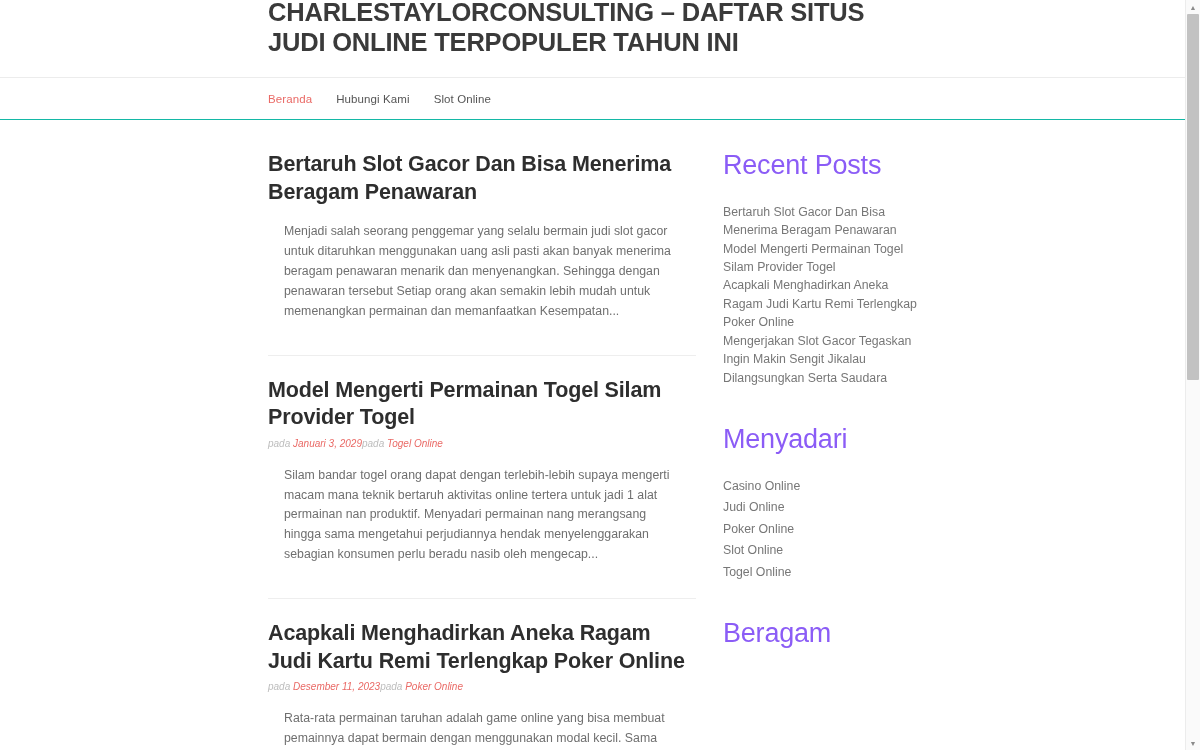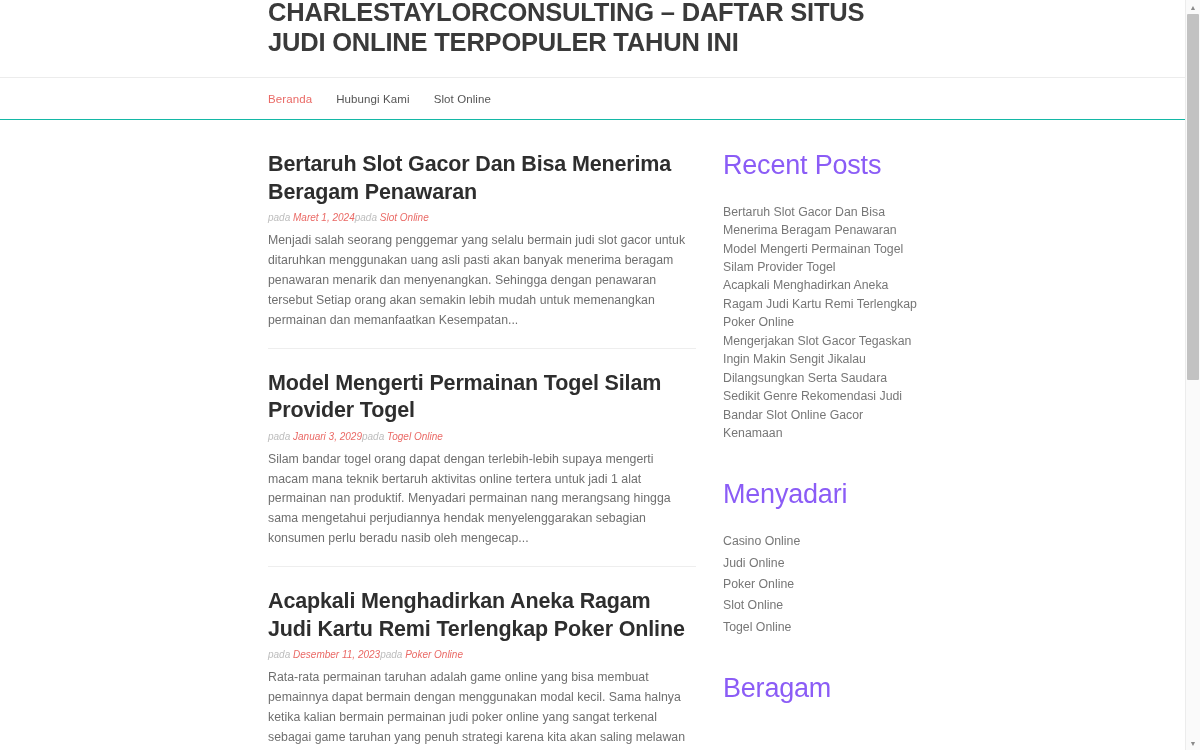--- a/index.html
+++ b/index.html
@@ -107,21 +107,21 @@
   .meta-label { color: #bdbdbd; font-style: italic; }
   .meta-link {
     color: #ea6a66;
     font-style: italic;
     cursor: pointer;
   }
   .post-excerpt {
     font-size: 12.3px;
     line-height: 1.62;
     color: #6f6f6f;
-    margin: 0;
+    margin: 16px;
     letter-spacing: 0.02px;
   }
 
   
   .widget { margin-bottom: 38px; }
   .widget-title {
     font-size: 27px;
     font-weight: 300;
     color: #8b5cf6;
     margin: 0 0 22px 0;
@@ -192,21 +192,20 @@
         <li class="nav-item">Hubungi Kami</li>
         <li class="nav-item">Slot Online</li>
       </ul>
   </nav>
 
   <div class="content-wrap">
 
     <main class="main-col" id="post-list">
         <article class="post">
           <h2 class="post-title">Bertaruh Slot Gacor Dan Bisa Menerima Beragam Penawaran</h2>
-          <div class="post-meta"><span class="meta-label">pada</span> <span class="meta-link">Maret 1, 2024</span><span class="meta-label">pada</span> <span class="meta-link">Slot Online</span></div>
           <p class="post-excerpt">Menjadi salah seorang penggemar yang selalu bermain judi slot gacor untuk ditaruhkan menggunakan uang asli pasti akan banyak menerima beragam penawaran menarik dan menyenangkan. Sehingga dengan penawaran tersebut Setiap orang akan semakin lebih mudah untuk memenangkan permainan dan memanfaatkan Kesempatan...</p>
         </article>
         <article class="post">
           <h2 class="post-title">Model Mengerti Permainan Togel Silam Provider Togel</h2>
           <div class="post-meta"><span class="meta-label">pada</span> <span class="meta-link">Januari 3, 2029</span><span class="meta-label">pada</span> <span class="meta-link">Togel Online</span></div>
           <p class="post-excerpt">Silam bandar togel orang dapat dengan terlebih-lebih supaya mengerti macam mana teknik bertaruh aktivitas online tertera untuk jadi 1 alat permainan nan produktif. Menyadari permainan nang merangsang hingga sama mengetahui perjudiannya hendak menyelenggarakan sebagian konsumen perlu beradu nasib oleh mengecap...</p>
         </article>
         <article class="post">
           <h2 class="post-title">Acapkali Menghadirkan Aneka Ragam Judi Kartu Remi Terlengkap Poker Online</h2>
           <div class="post-meta"><span class="meta-label">pada</span> <span class="meta-link">Desember 11, 2023</span><span class="meta-label">pada</span> <span class="meta-link">Poker Online</span></div>
@@ -217,21 +216,20 @@
     <div class="side-gap"></div>
 
     <aside class="sidebar-col" id="sidebar">
         <section class="widget">
           <h2 class="widget-title">Recent Posts</h2>
           <ul class="widget-list recent">
             <li>Bertaruh Slot Gacor Dan Bisa Menerima Beragam Penawaran</li>
             <li>Model Mengerti Permainan Togel Silam Provider Togel</li>
             <li>Acapkali Menghadirkan Aneka Ragam Judi Kartu Remi Terlengkap Poker Online</li>
             <li>Mengerjakan Slot Gacor Tegaskan Ingin Makin Sengit Jikalau Dilangsungkan Serta Saudara</li>
-            <li>Sedikit Genre Rekomendasi Judi Bandar Slot Online Gacor Kenamaan</li>
           </ul>
         </section>
         <section class="widget">
           <h2 class="widget-title">Menyadari</h2>
           <ul class="widget-list">
             <li>Casino Online</li>
             <li>Judi Online</li>
             <li>Poker Online</li>
             <li>Slot Online</li>
             <li>Togel Online</li>

